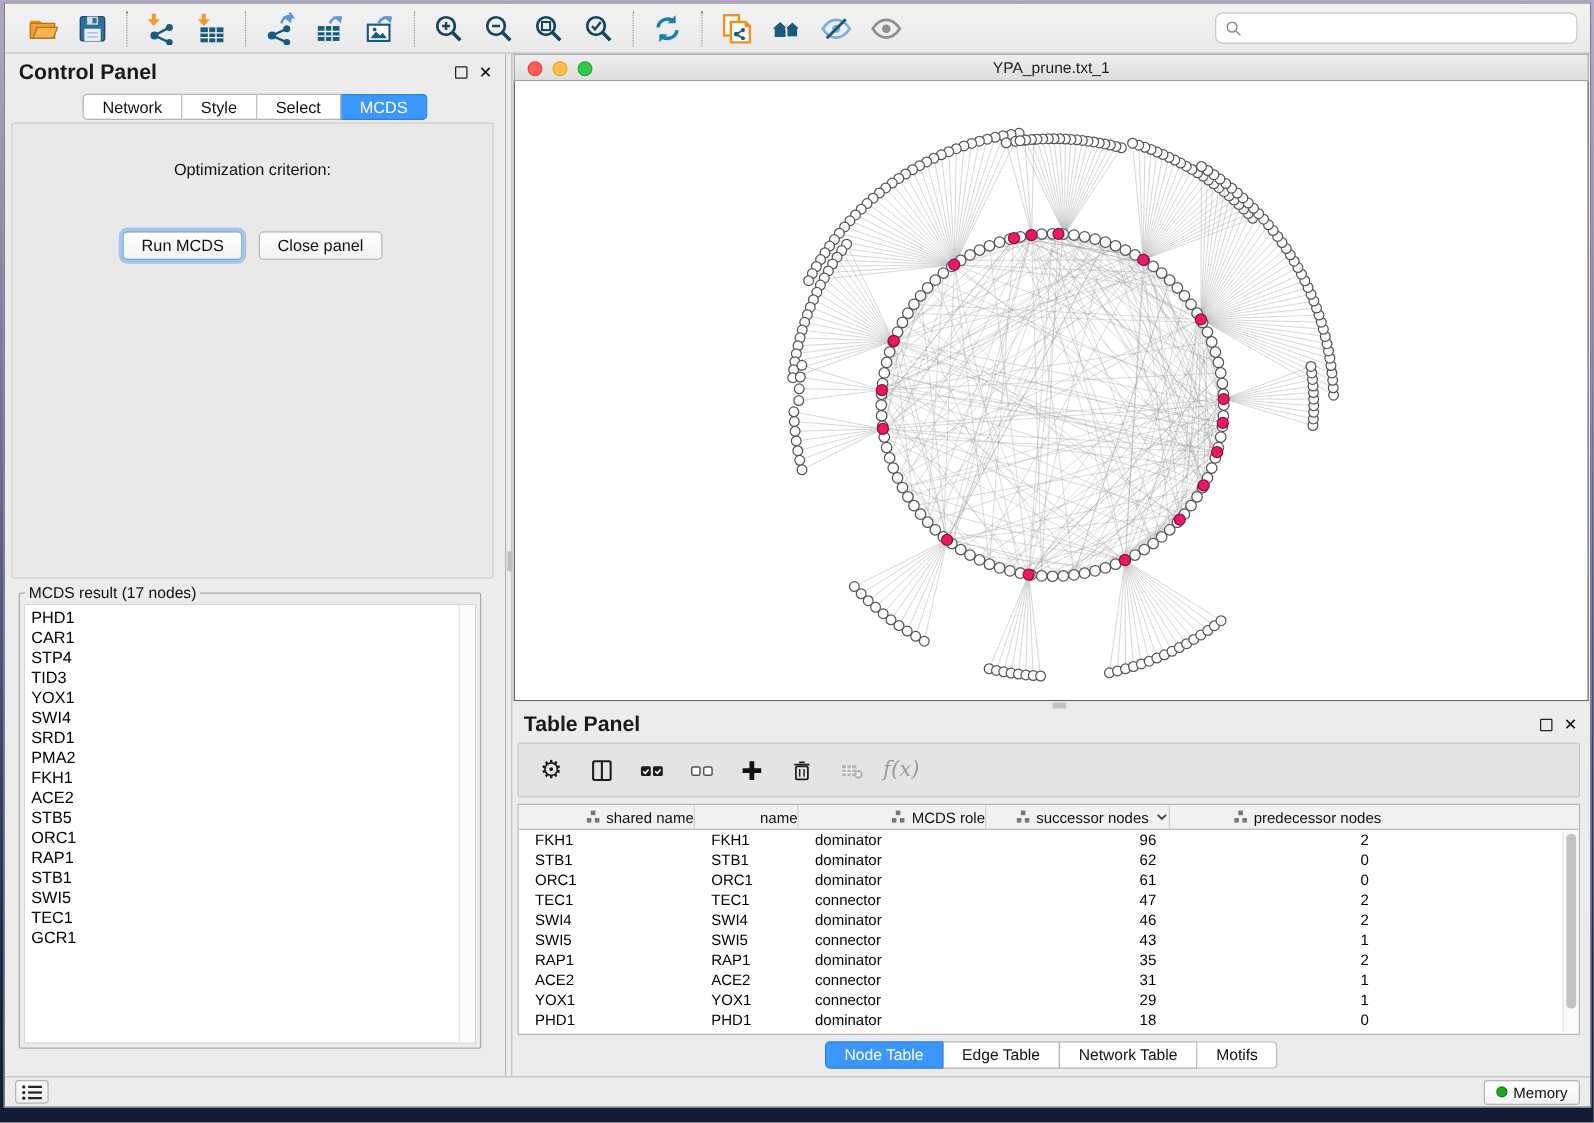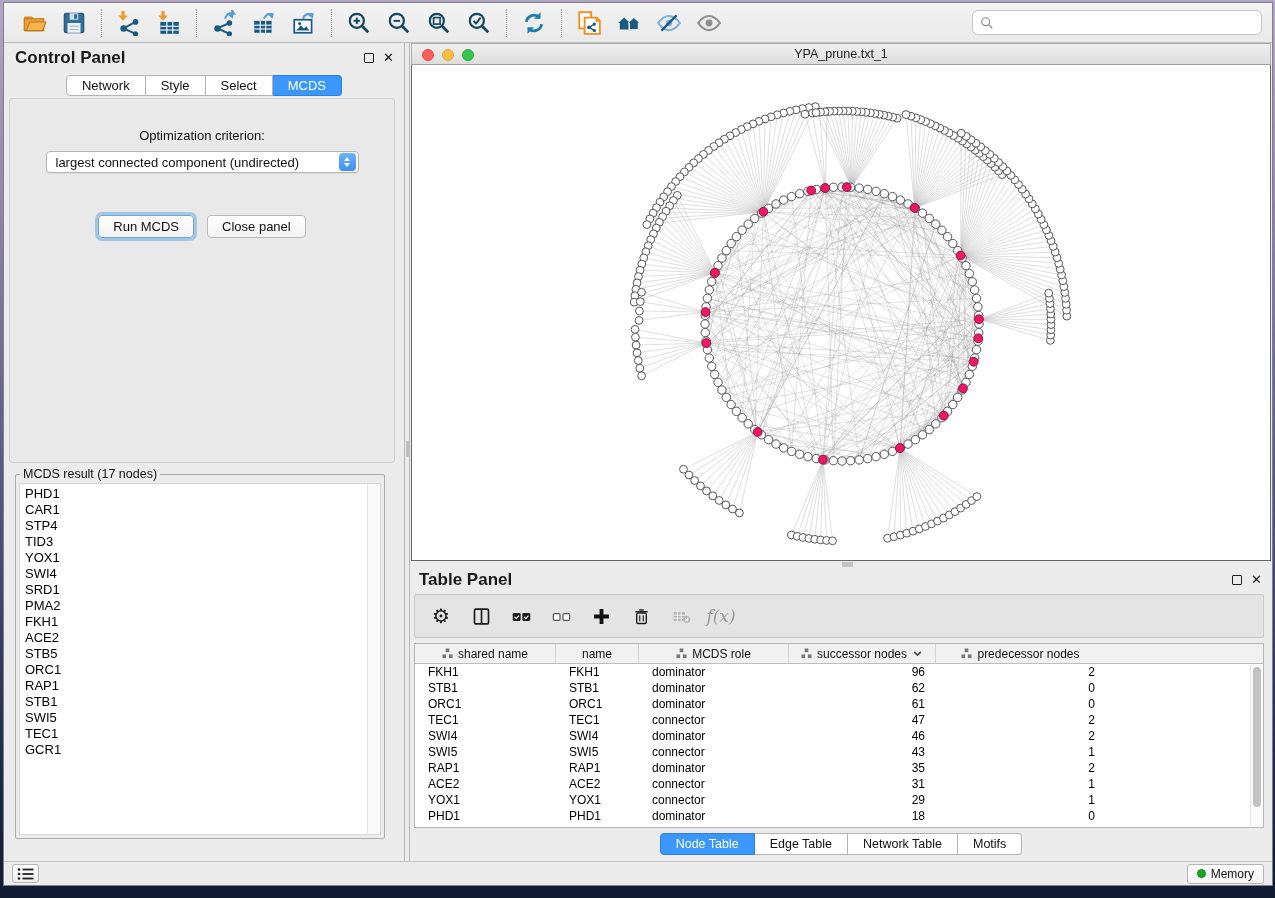--- a/index.html
+++ b/index.html
@@ -99,21 +99,21 @@
     display:flex; align-items:center; gap:16px; padding:0 14px; }
   .tp-toolbar .ticon { width:24px; height:24px; display:flex; align-items:center; justify-content:center;
     border:none; background:transparent; cursor:pointer; }
   .ticon svg { width:21px; height:21px; }
   .ticon.gear { font-size:20px; color:#1c1c1c; line-height:22px; }
   .fx { font-family:"DejaVu Serif","Liberation Serif",serif; font-style:italic;
     font-size:17px; color:#9a9a9a; }
   .tp-table { position:absolute; top:76px; left:4px; right:8px; height:185px;
     background:#fff; border:1px solid #b5b5b5; }
   .thead { display:flex; height:20px; background:#f1f1f1; border-bottom:1px solid #bdbdbd; }
-  .th { display:flex; align-items:center; justify-content:center; gap:5px;
+  .th { display:flex; align-items:center; justify-content:flex-end; gap:5px;
     border-right:1px solid #d2d2d2; font-size:12px; color:#111; cursor:pointer; overflow:hidden; }
   .th svg { width:11px; height:11px; flex:0 0 auto; }
   .trow { display:flex; height:16px; cursor:default; }
   .td { font-size:12px; color:#000; line-height:16px; white-space:nowrap; overflow:hidden; }
   .td.txt { padding-left:13px; }
   .td.num { text-align:right; }
   .c1{width:141px;} .c2{width:83px;} .c3{width:150px;} .c4{width:147px;padding-right:11px;} .c5{width:169px;padding-right:10px;}
   .tscroll { position:absolute; top:21px; right:1px; bottom:1px; width:12px; background:#fbfbfb;
     border-left:1px solid #e4e4e4; }
   .tthumb { position:absolute; top:2px; left:1.5px; width:8px; height:140px; background:#c2c2c2; border-radius:4px; }
@@ -299,27 +299,20 @@
         </span>
       </div>
       <div class="seg-tabs">
         <div class="seg">Network</div>
         <div class="seg">Style</div>
         <div class="seg">Select</div>
         <div class="seg active">MCDS</div>
       </div>
       <div class="cp-content">
         <div class="crit-label">Optimization criterion:</div>
-        <div class="select">
-          <span class="select-text">largest connected component (undirected)</span>
-          <span class="stepper">
-            <span class="tri-up"></span>
-                <span class="tri-dn"></span>
-          </span>
-        </div>
         <div class="btn-row">
           <button class="btn focused">Run MCDS</button>
           <button class="btn">Close panel</button>
         </div>
       </div>
       <fieldset class="mcds-fieldset">
         <legend>MCDS result (17 nodes)</legend>
         <div class="listbox">
           <div class="list-items">
             <div class="list-item">PHD1</div>

